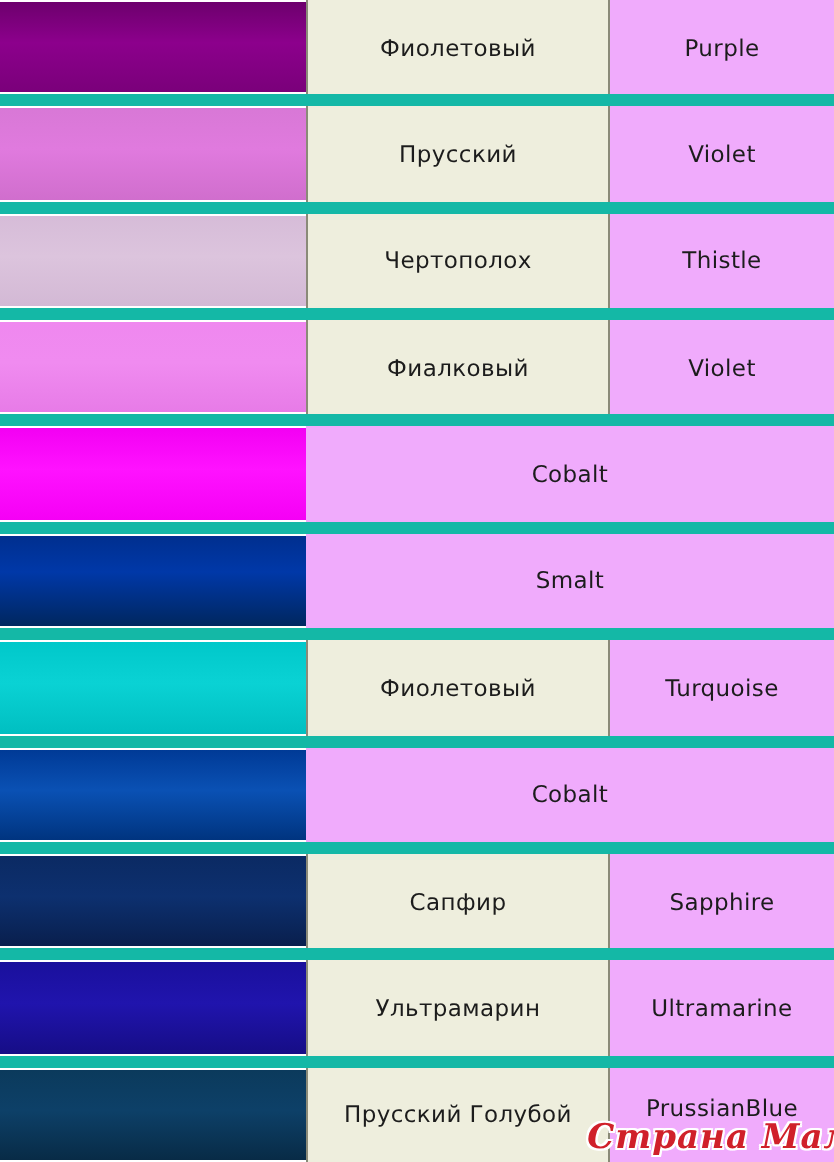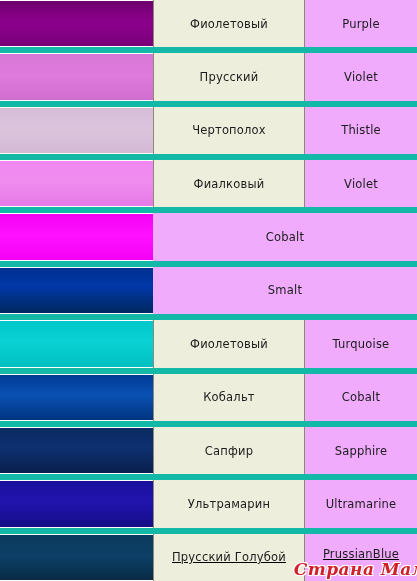--- a/index.html
+++ b/index.html
@@ -23,21 +23,20 @@
   .row {
     flex: 1 1 0;
     display: flex;
     position: relative;
     border-bottom: 6px solid #14b8a6;
     box-sizing: border-box;
     min-height: 0;
   }
   .row:last-child {
     border-bottom: none;
-    text-decoration: underline;
   }
   .swatch-cell {
     width: 153px;
     flex: 0 0 153px;
     position: relative;
     box-sizing: border-box;
     padding: 1px 0 1px 0;
     background: #ffffff;
     overflow: hidden;
   }
@@ -165,21 +164,20 @@
       </div>
       <div class="label-cell">Фиолетовый</div>
       <div class="en-cell">
         <span>Turquoise</span>
       </div>
     </div>
     <div class="row">
       <div class="swatch-cell">
         <div class="swatch" style="background: linear-gradient(rgb(0, 58, 150) 0%, rgb(10, 81, 180) 45%, rgb(0, 52, 127) 100%);"></div>
       </div>
-      <div class="label-cell">Кобальт</div>
       <div class="en-cell">
         <span>Cobalt</span>
       </div>
     </div>
     <div class="row">
       <div class="swatch-cell">
         <div class="swatch" style="background: linear-gradient(rgb(11, 42, 99) 0%, rgb(13, 48, 111) 45%, rgb(9, 31, 77) 100%);"></div>
       </div>
       <div class="label-cell">Сапфир</div>
       <div class="en-cell">

